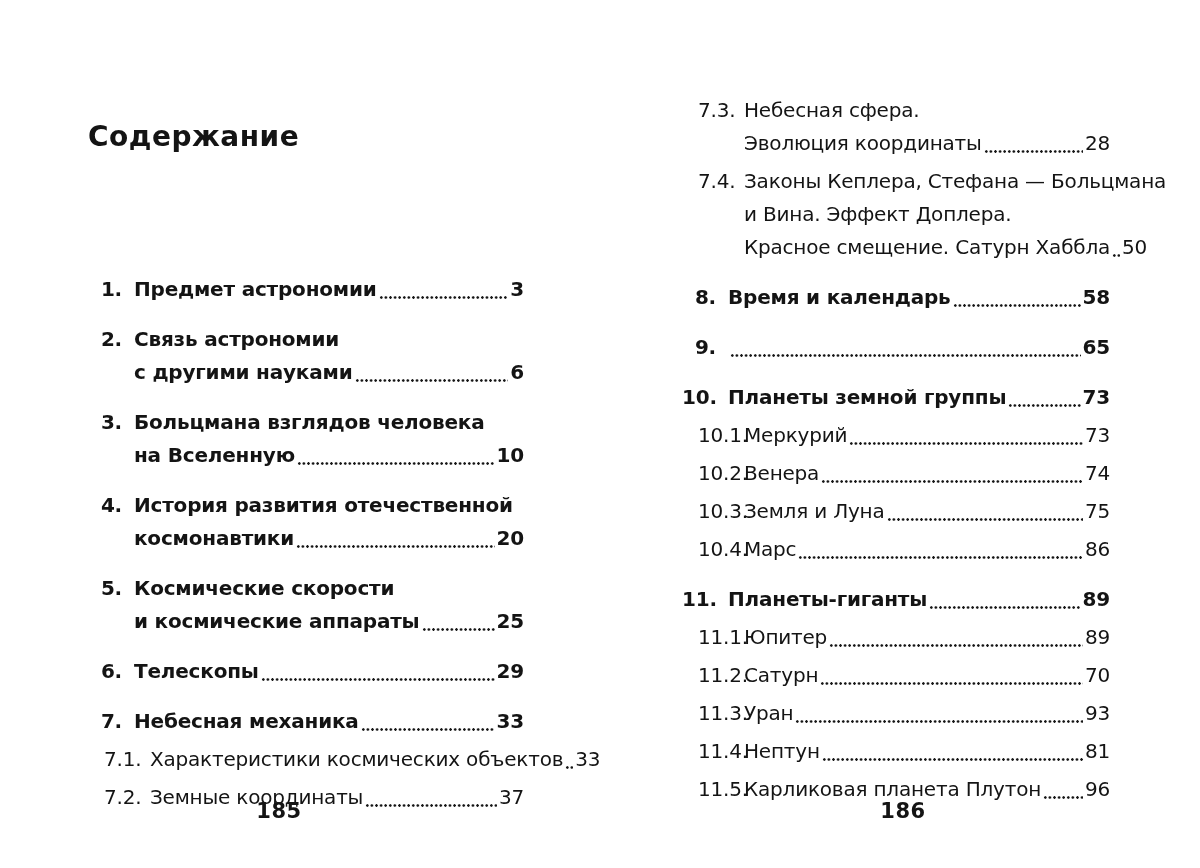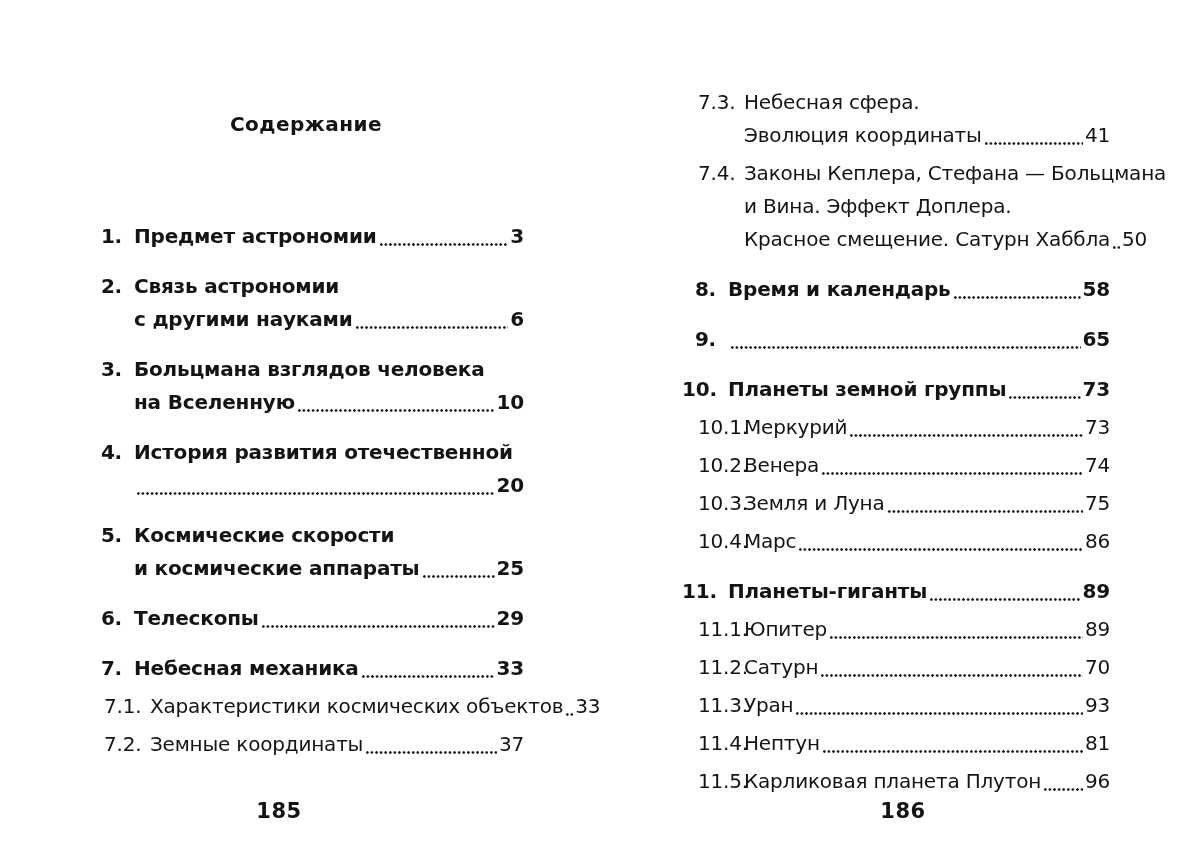--- a/index.html
+++ b/index.html
@@ -1,25 +1,25 @@
 <!DOCTYPE html>
 <html><head>
 <meta charset="utf-8">
 <style>
   * { margin:0; padding:0; box-sizing:border-box; }
   html,body { width:1200px; height:868px; background:#ffffff; overflow:hidden;
     font-family:"DejaVu Sans", sans-serif; color:#141414; }
   .spread { position:relative; width:1200px; height:868px; background:#ffffff; }
 
-  .col { position:absolute; top:0; }
+  .col { position:absolute; top:8px; }
   .col-left  { left:88px;  width:436px; }
   .col-right { left:682px; width:428px; }
 
-  .toc-title { margin-top:112px; margin-bottom:84px; text-align:center;
-    font-size:20px; font-weight:700; letter-spacing:0.5px; }
+  .toc-title { margin-top:112px; margin-bottom:120px; 
+    font-size:28px; font-weight:700; letter-spacing:0.5px; }
 
   .col-right .entries { margin-top:86px; }
 
   .entry { display:flex; align-items:flex-start; font-size:20px; line-height:33px;
     letter-spacing:-0.2px; }
   .entry.main { font-weight:700; margin-top:17px; }
   .entry.sub  { font-weight:400; margin-top:5px; padding-left:16px; }
   .entries .entry:first-child { margin-top:0; }
 
   .num { flex:0 0 auto; }
@@ -85,20 +85,21 @@
             </div>
           </div>
         </div>
         <div class="entry main">
           <span class="num">4.</span>
           <div class="content">
             <div class="line">
               <span class="txt">История развития отечественной</span>
             </div>
             <div class="line">
+              <span class="txt">космонавтики</span>
               <span class="leader"></span>
               <span class="page">20</span>
             </div>
           </div>
         </div>
         <div class="entry main">
           <span class="num">5.</span>
           <div class="content">
             <div class="line">
               <span class="txt">Космические скорости</span>
@@ -157,21 +158,21 @@
     <div class="entries">
         <div class="entry sub">
           <span class="num">7.3.</span>
           <div class="content">
             <div class="line">
               <span class="txt">Небесная сфера.</span>
             </div>
             <div class="line">
               <span class="txt">Эволюция координаты</span>
               <span class="leader"></span>
-              <span class="page">41</span>
+              <span class="page">28</span>
             </div>
           </div>
         </div>
         <div class="entry sub">
           <span class="num">7.4.</span>
           <div class="content">
             <div class="line">
               <span class="txt">Законы Кеплера, Стефана — Больцмана</span>
             </div>
             <div class="line">

